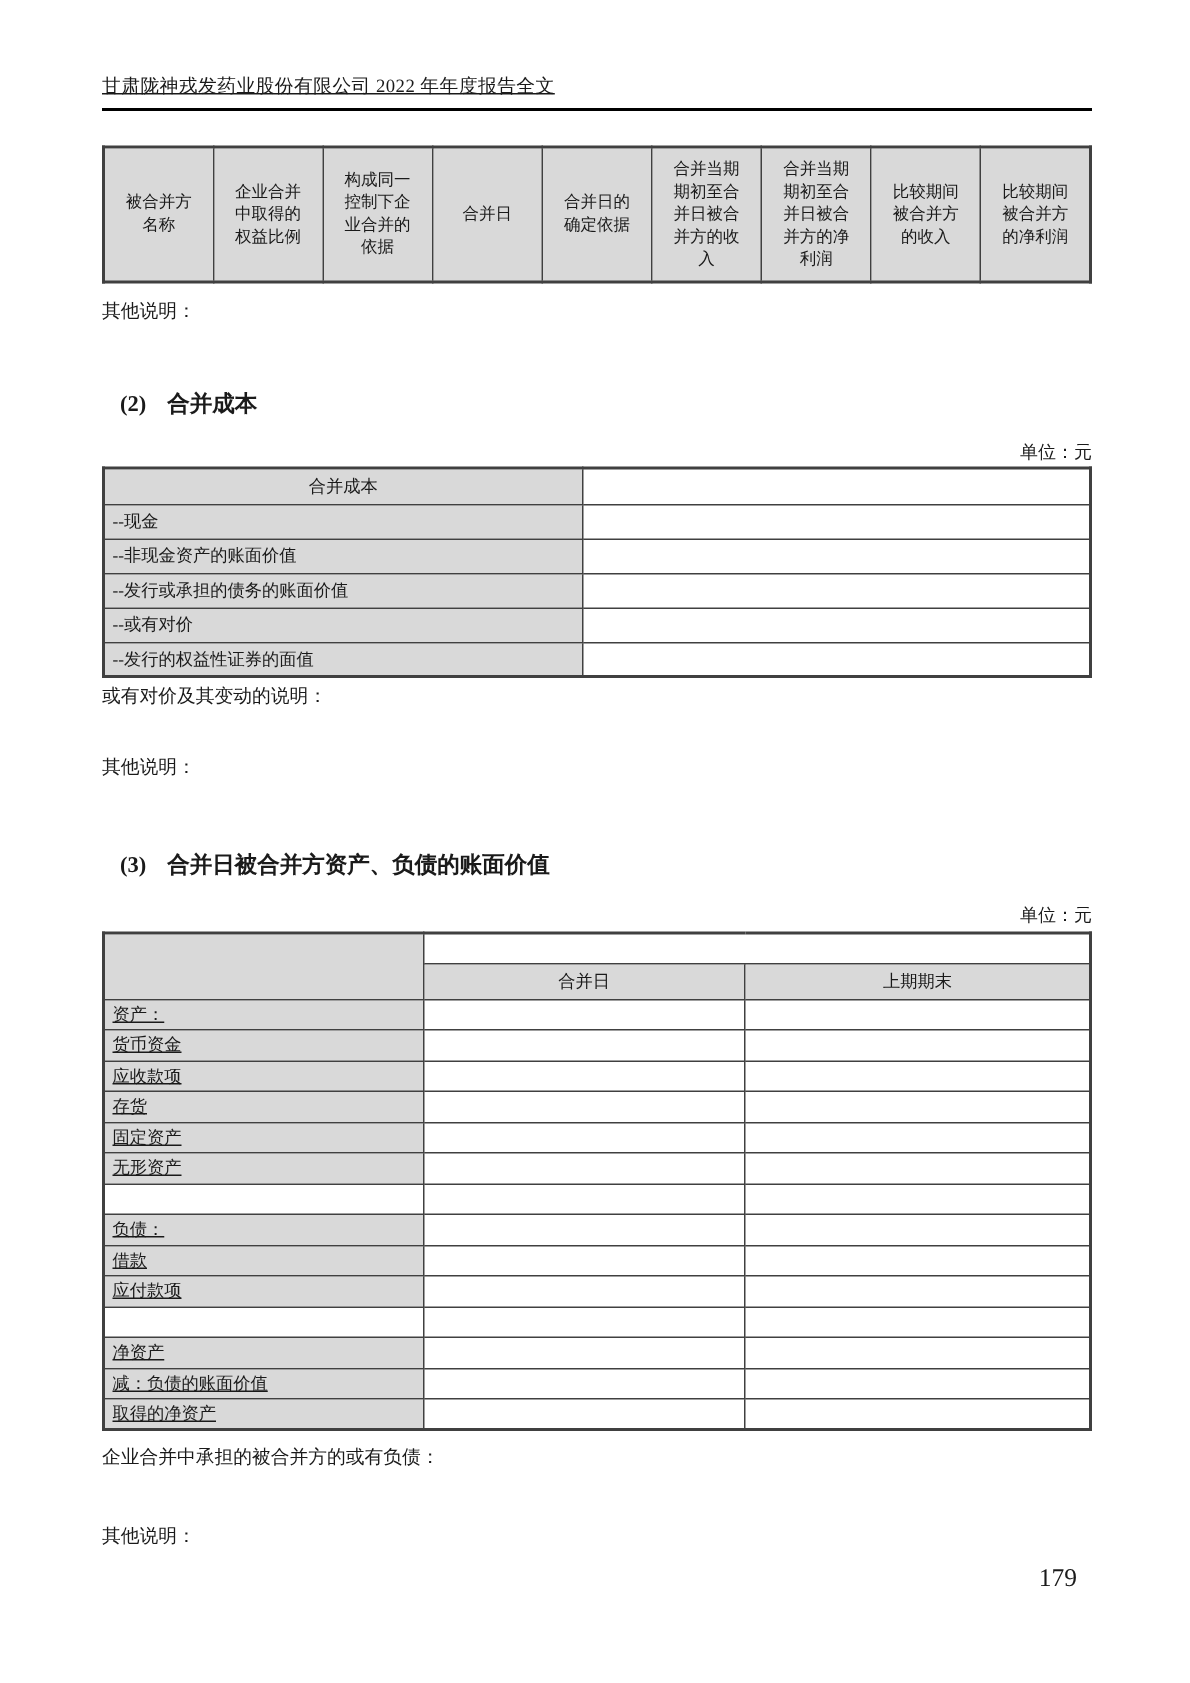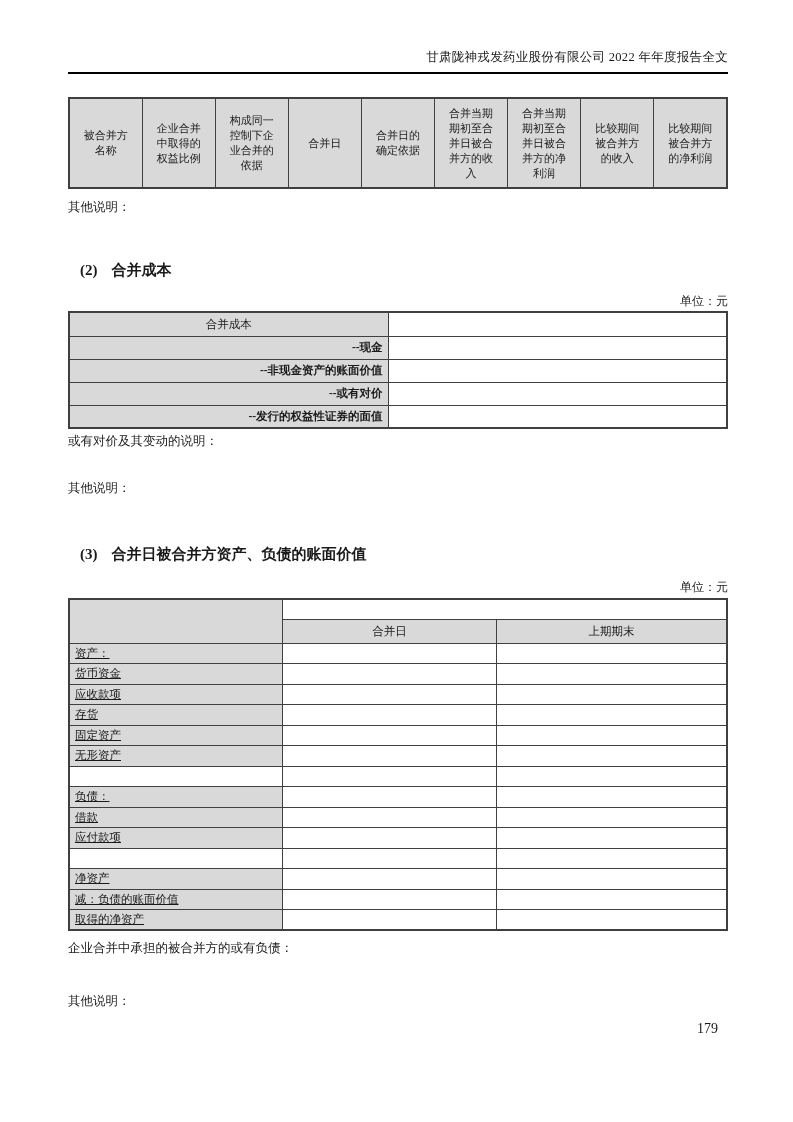--- a/index.html
+++ b/index.html
@@ -14,26 +14,26 @@
     width:793px;
     height:1122px;
     background:#ffffff;
     padding:50px 65px 0 68px;
     overflow:hidden;
   }
   .content { width:660px; }
 
   
   .doc-header {
-    text-align:right;
     font-size:12.5px;
     line-height:14px;
     padding-bottom:8px;
     border-bottom:2px solid #000000;
     letter-spacing:0.3px;
+    text-decoration:underline;
   }
 
   
   .note {
     font-size:12.5px;
     line-height:15px;
   }
   .heading {
     font-size:15px;
     font-weight:bold;
@@ -69,33 +69,33 @@
     text-align:center;
     font-size:11px;
     line-height:15px;
     padding:2px 12px;
     word-break:break-all;
   }
 
   
   .table2 .hdr-cell { height:24px; text-align:center; }
   .table2 td { height:23px; padding:0 5px; }
-  .table2 .label-cell { text-align:right;font-weight:bold; }
+  .table2 .label-cell { text-align:left; }
 
   
   .table3 td { padding:0 5px; }
   .table3 .top-blank { height:20px; }
   .table3 .col-hdr { height:24px; text-align:center; }
   .table3 .row { height:20.5px;text-decoration:underline; }
   .table3 .label-cell { text-align:left; }
 
   .page-number {
     text-align:right;
     padding-right:10px;
-    font-size:14px;
+    font-size:17px;
     line-height:14px;
   }
 
   
   .mt-table1 { margin-top:23px; }
   .mt-note1  { margin-top:11px; }
   .mt-h2     { margin-top:47px; }
   .mt-unit2  { margin-top:16px; margin-bottom:3px; }
   .mt-note2a { margin-top:5px; }
   .mt-note2b { margin-top:32px; }
@@ -160,20 +160,24 @@
       </tr>
       <tr>
         <td class="gray label-cell">--现金</td>
         <td class="white"></td>
       </tr>
       <tr>
         <td class="gray label-cell">--非现金资产的账面价值</td>
         <td class="white"></td>
       </tr>
       <tr>
+        <td class="gray label-cell">--发行或承担的债务的账面价值</td>
+        <td class="white"></td>
+      </tr>
+      <tr>
         <td class="gray label-cell">--或有对价</td>
         <td class="white"></td>
       </tr>
       <tr>
         <td class="gray label-cell">--发行的权益性证券的面值</td>
         <td class="white"></td>
       </tr>
     </tbody>
       </table>
 

